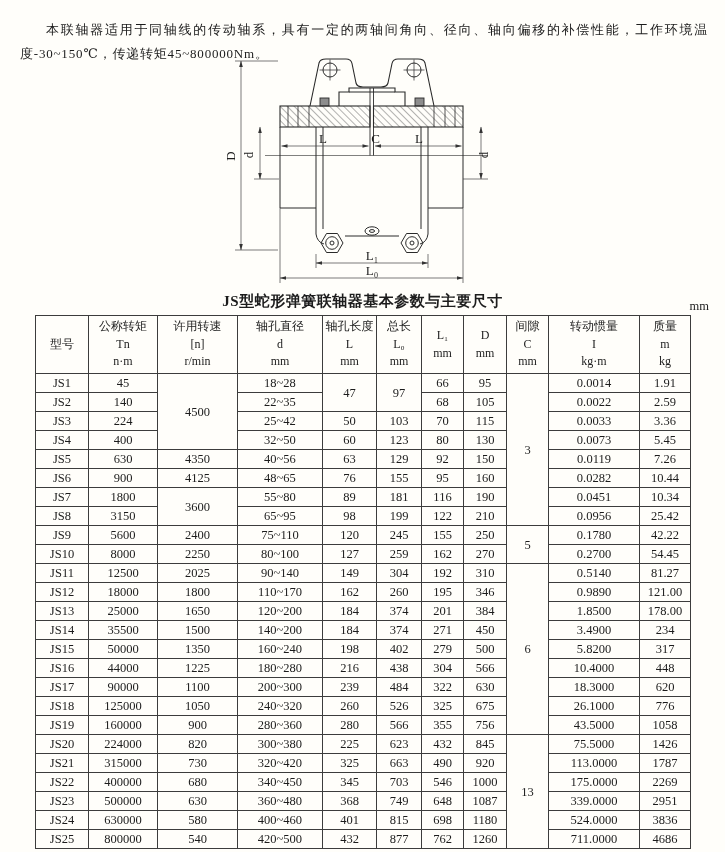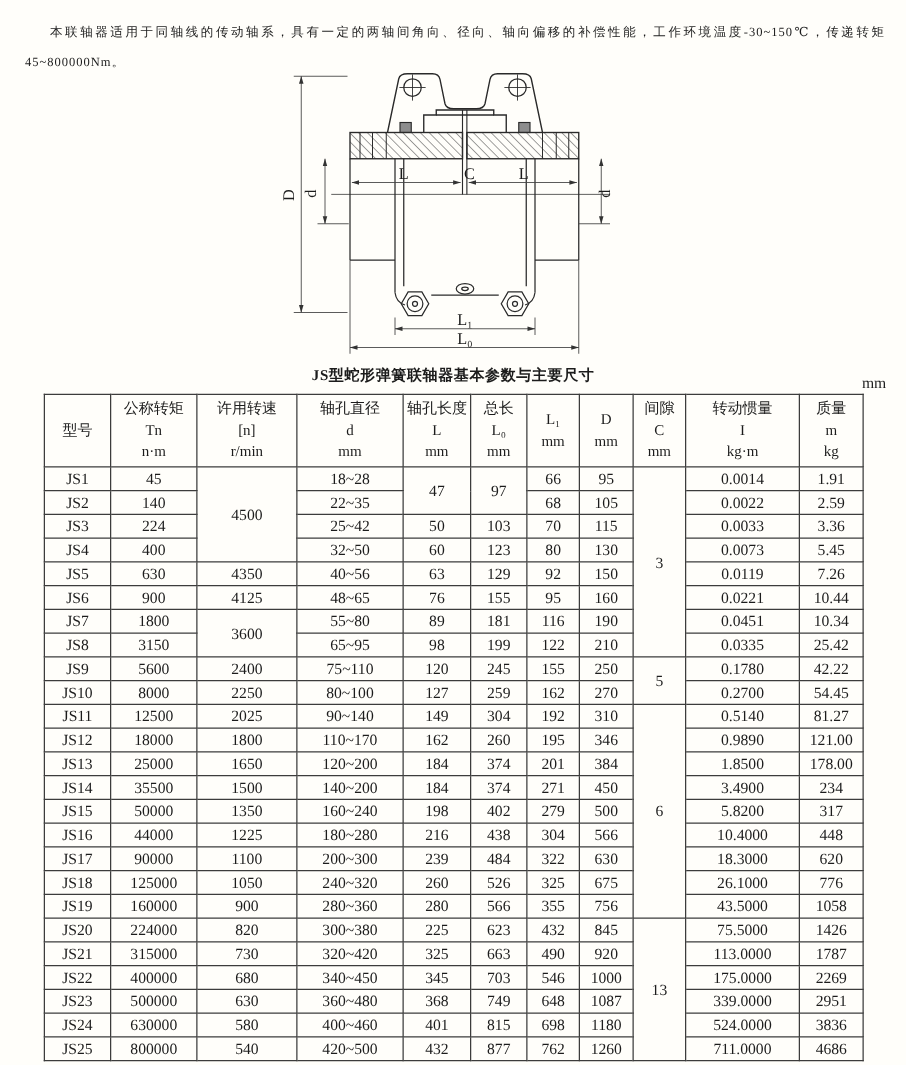--- a/index.html
+++ b/index.html
@@ -3,29 +3,29 @@
 <meta charset="utf-8">
 <style>
   html,body{margin:0;padding:0;}
   body{
     width:725px;height:852px;position:relative;overflow:hidden;
     background:#fffefa;color:#1c1c1c;
     font-family:"Liberation Serif","DejaVu Serif",serif;
   }
   .intro{
     position:absolute;top:5px;left:20px;width:688px;
-    font-size:10px;line-height:24px;letter-spacing:0.8px;
+    font-size:13px;line-height:24px;letter-spacing:0.8px;
     text-align:justify;text-indent:2em;
   }
   .diagram{position:absolute;top:56px;left:222px;width:290px;height:229px;}
   .diagram svg{display:block;}
   .dim-label{font-size:13px;fill:#1c1c1c;}
   .tbl-title{
     position:absolute;top:292px;left:0;width:725px;text-align:center;
-    font-size:12px;font-weight:bold;letter-spacing:0.5px;
+    font-size:15px;font-weight:bold;letter-spacing:0.5px;
   }
   .unit-label{position:absolute;top:299px;right:16px;font-size:12.5px;}
   table.spec{
     position:absolute;top:315px;left:35px;width:655px;
     border-collapse:collapse;table-layout:fixed;
     font-size:12.5px;
   }
   table.spec th,table.spec td{
     border:1px solid #3c3c3c;text-align:center;vertical-align:middle;
     padding:0;overflow:hidden;white-space:nowrap;
@@ -289,21 +289,21 @@
       </tr>
       <tr>
         <td>JS6</td>
         <td>900</td>
         <td>4125</td>
         <td>48~65</td>
         <td>76</td>
         <td>155</td>
         <td>95</td>
         <td>160</td>
-        <td>0.0221</td>
+        <td>0.0282</td>
         <td>10.44</td>
       </tr>
       <tr>
         <td>JS7</td>
         <td>1800</td>
         <td rowspan="2">3600</td>
         <td>55~80</td>
         <td>89</td>
         <td>181</td>
         <td>116</td>
@@ -312,21 +312,21 @@
         <td>10.34</td>
       </tr>
       <tr>
         <td>JS8</td>
         <td>3150</td>
         <td>65~95</td>
         <td>98</td>
         <td>199</td>
         <td>122</td>
         <td>210</td>
-        <td>0.0335</td>
+        <td>0.0956</td>
         <td>25.42</td>
       </tr>
       <tr>
         <td>JS9</td>
         <td>5600</td>
         <td>2400</td>
         <td>75~110</td>
         <td>120</td>
         <td>245</td>
         <td>155</td>

